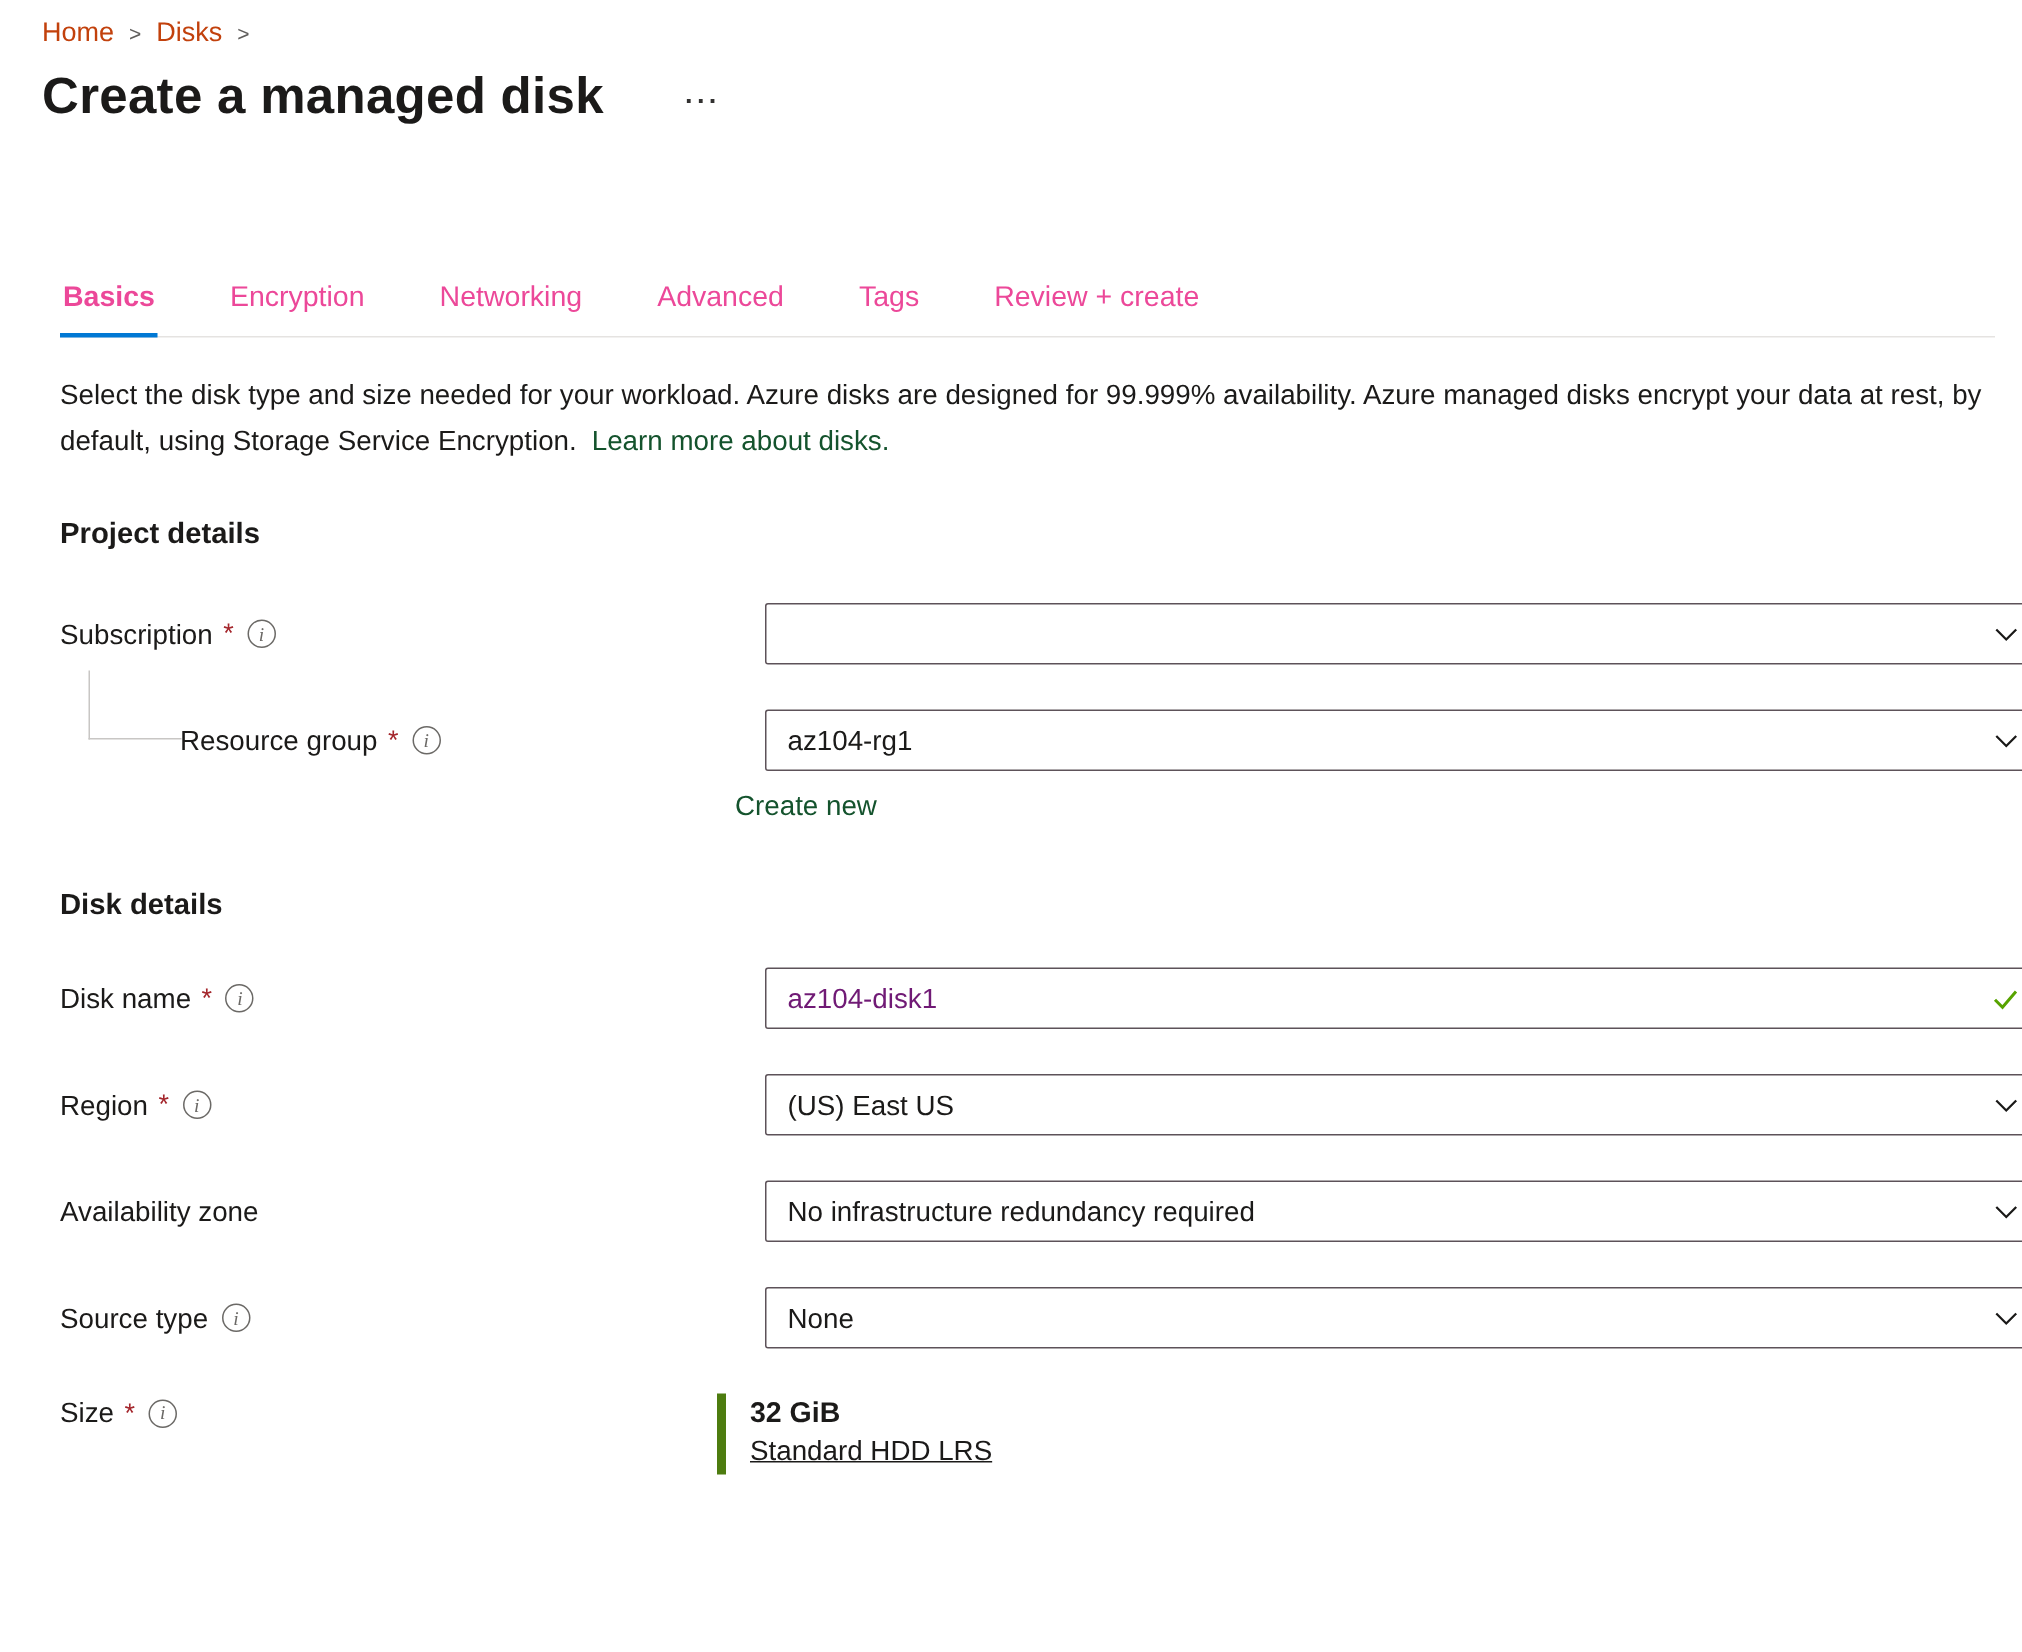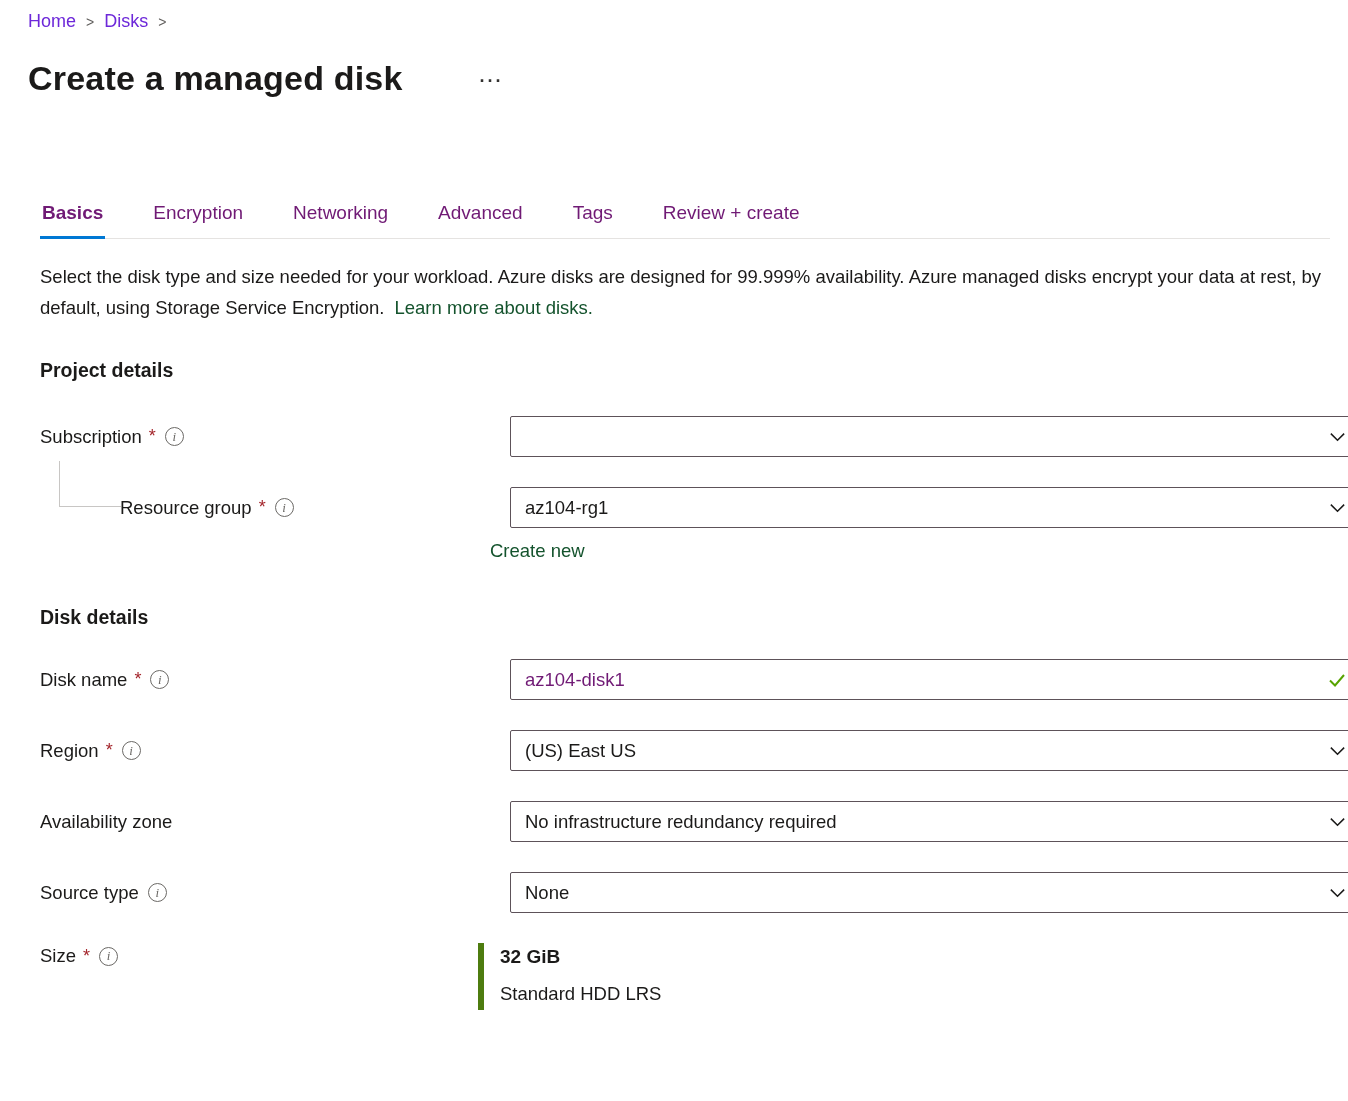--- a/index.html
+++ b/index.html
@@ -11,31 +11,31 @@
   }
   .page {
     width: 1348px;
     min-height: 1101px;
     padding: 8px 18px 40px 28px;
     position: relative;
   }
 
   
   .breadcrumb { display: flex; align-items: center; gap: 10px; font-size: 18px; line-height: 26px; }
-  .breadcrumb .crumb { color: #6d28d9; cursor: pointer; text-decoration: none; }
+  .breadcrumb .crumb { color: #c2410c; cursor: pointer; text-decoration: none; }
   .breadcrumb .sep { color: #605e5c; font-size: 14px; transform: translateY(1px); }
 
   
-  .title-row { display: flex; align-items: flex-end; gap: 73px; margin-top: 22px; }
+  .title-row { display: flex; align-items: flex-end; gap: 50px; margin-top: 8px; }
   .page-title { font-size: 34px; font-weight: 700; margin: 0; line-height: 44px; letter-spacing: 0.2px; }
   .more-btn { font-size: 18px; font-weight: 700; color: #323130; letter-spacing: 2px; cursor: pointer; padding: 0 4px 8px 4px; }
 
   
   .tabs { display: flex; gap: 46px; margin: 98px 0 0 12px; border-bottom: 1px solid #e5e3e1; width: 1290px; }
-  .tab { font-size: 19px; padding: 4px 2px 14px 2px; cursor: pointer; color: #701a75; position: relative; }
+  .tab { font-size: 19px; padding: 4px 2px 14px 2px; cursor: pointer; color: #ec4899; position: relative; }
   .tab.active { font-weight: 700; }
   .tab.active::after {
     content: ""; position: absolute; left: 0; right: 0; bottom: -1px; height: 3px; background: #0078d4;
   }
 
   
   .intro { font-size: 18.5px; line-height: 31px; margin: 22px 0 0 12px; width: 1285px; }
   .link { color: #14532d; cursor: pointer; text-decoration: none; }
   .intro .link { margin-left: 10px; }
   .section-heading { font-size: 19.5px; font-weight: 700; margin: 36px 0 0 12px; }
@@ -68,21 +68,21 @@
   .chevron-icon, .check-icon { flex: 0 0 auto; display: inline-flex; }
 
   .connector {
     position: absolute; left: 19px; top: -26px; width: 62px; height: 46px;
     border-left: 1px solid #c8c6c4; border-bottom: 1px solid #c8c6c4;
   }
   .create-new { display: inline-block; margin: 12px 0 0 450px; font-size: 18.5px; }
 
   .size-block { border-left: 6px solid #4d7c0f; padding: 2px 0 4px 16px; }
   .size-value { font-size: 19px; font-weight: 700; line-height: 24px; }
-  .size-sub { font-size: 18.5px; margin-top: 13px; line-height: 24px; }
+  .size-sub { font-size: 18.5px; line-height: 24px; text-decoration: underline; }
   .size-label { padding-top: 2px; }
 </style>
 </head>
 <body>
 
 <div class="page">
 
   <nav class="breadcrumb">
     <a class="crumb">Home</a>
     <span class="sep">&gt;</span>

